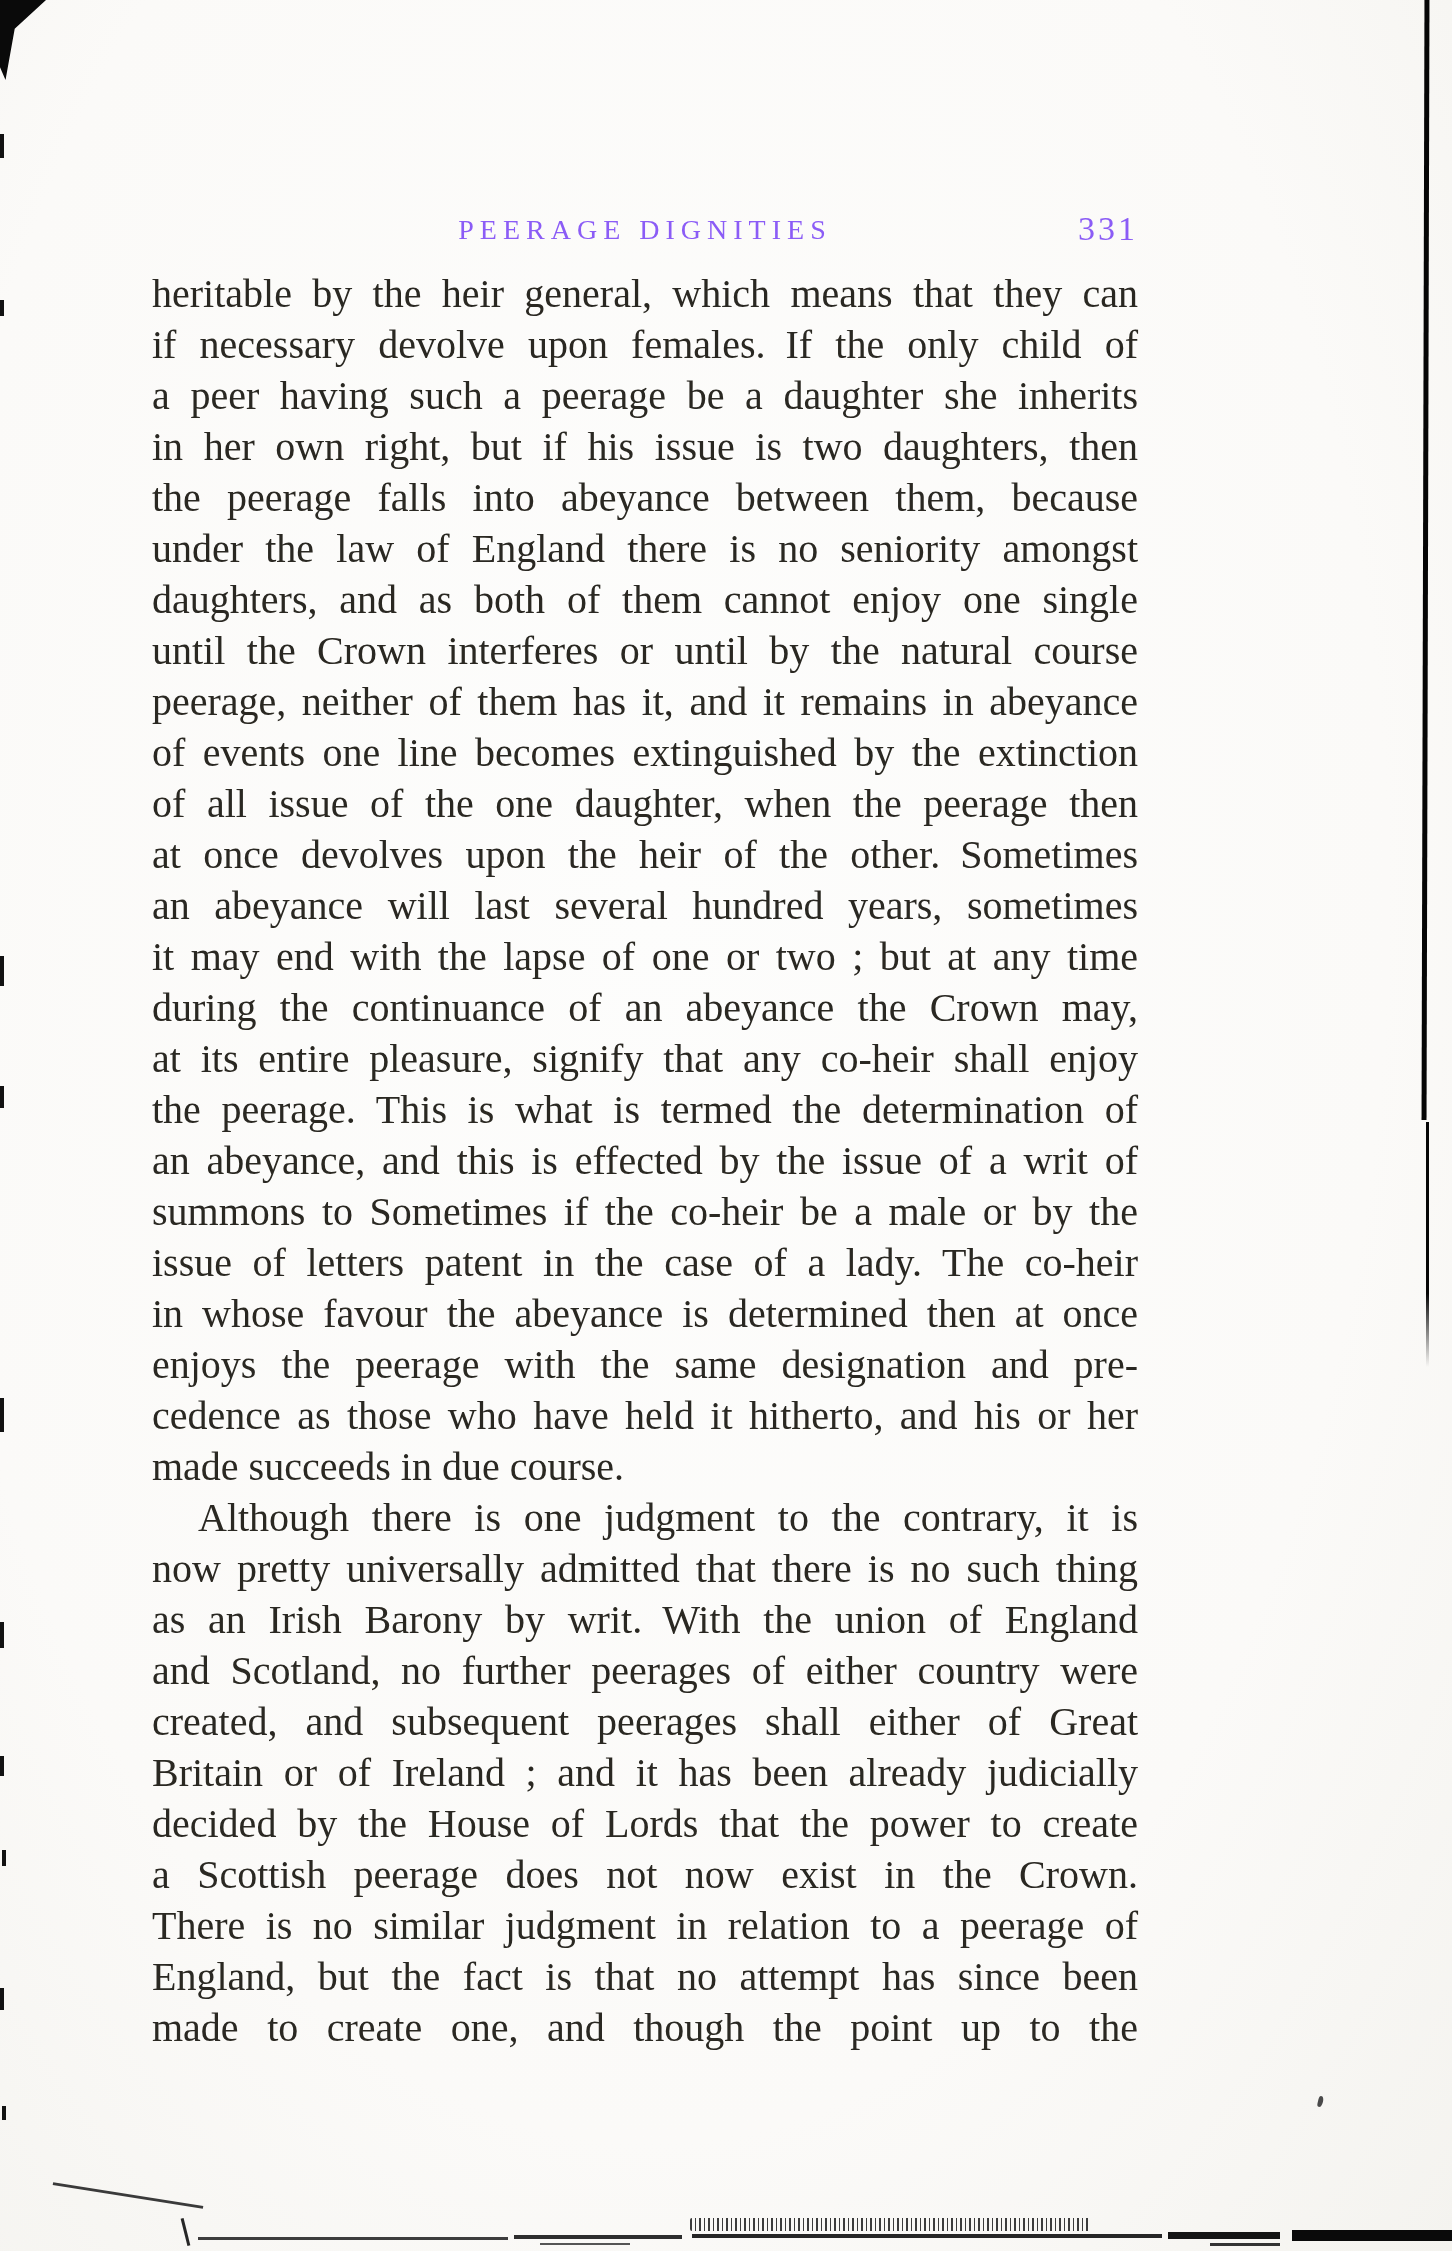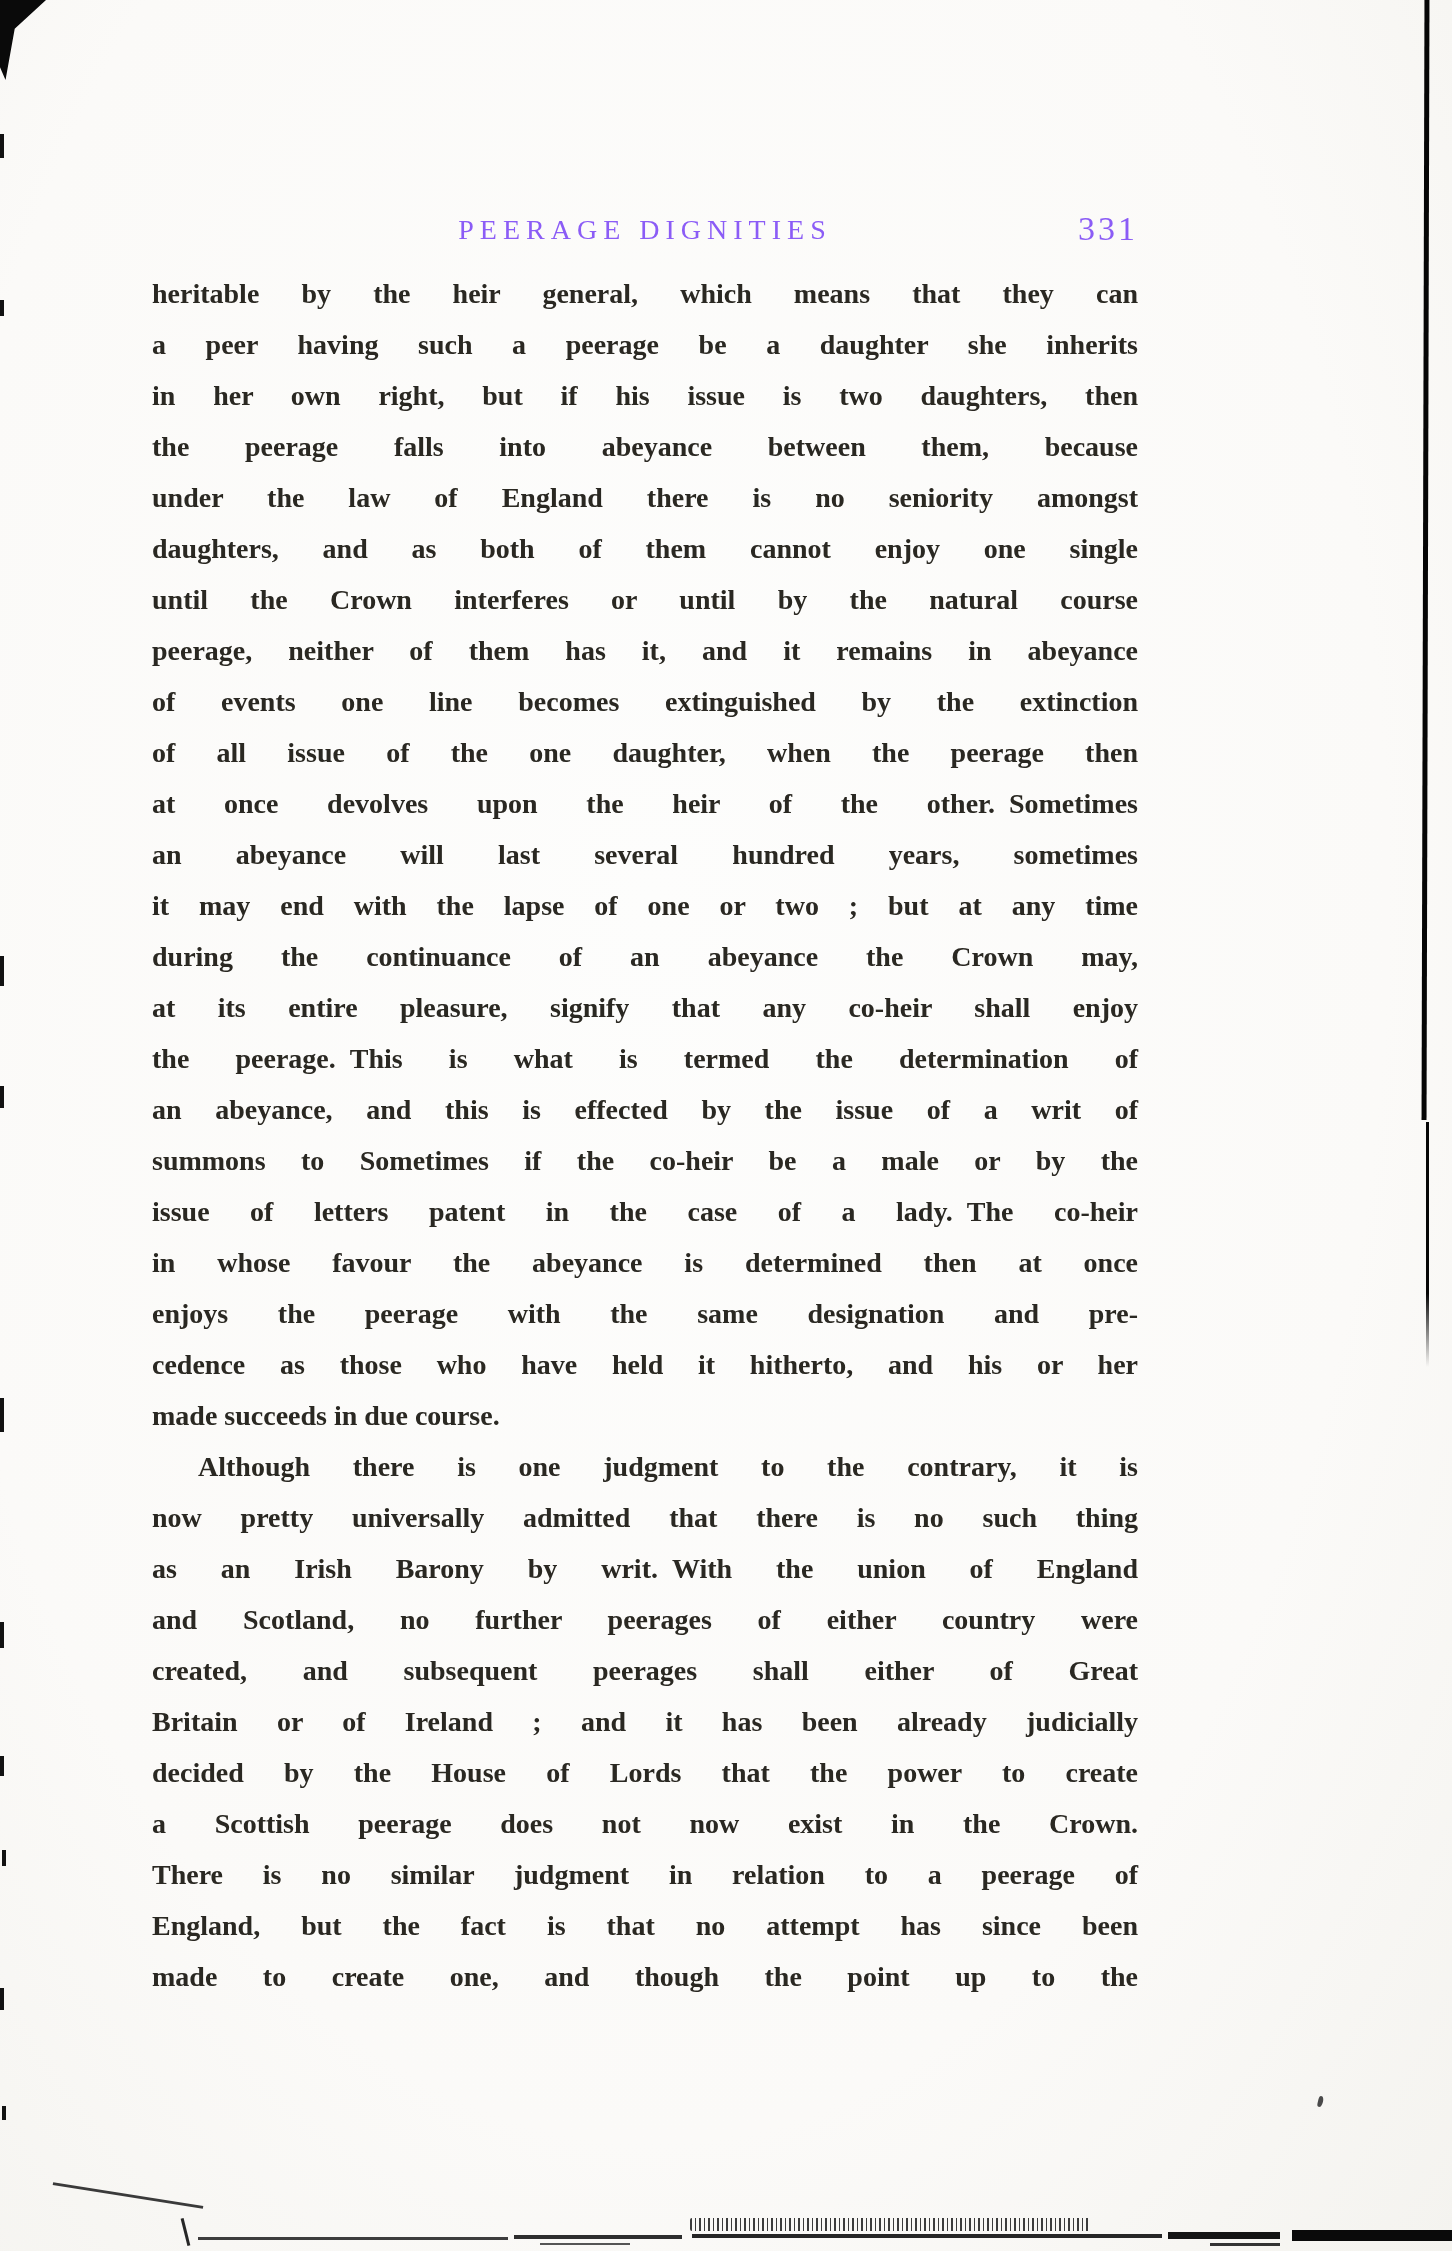--- a/index.html
+++ b/index.html
@@ -37,23 +37,22 @@
   .page-number {
     position: absolute;
     right: 0;
     top: -4px;
     font-size: 34px;
     letter-spacing: 3px;
     font-family: Liberation Serif, serif;
   }
   .body-text {
     margin-top: 8px;
-    font-size: 28px;
+    font-size: 40px;
     line-height: 51px;
-    font-weight: bold;
   }
   .line {
     text-align: justify;
     text-align-last: justify;
   }
   .line.para-end { text-align-last: left; }
   .line.indent { padding-left: 46px; }
 
   
   .artifact { position: absolute; pointer-events: none; }
@@ -109,20 +108,21 @@
 </head>
 <body>
 
 <div class="content">
   <div class="running-header">
     <span class="header-title">PEERAGE DIGNITIES</span>
     <span class="page-number">331</span>
   </div>
   <div class="body-text">
       <div class="line">heritable by the heir general, which means that they can</div>
+      <div class="line">if necessary devolve upon females. If the only child of</div>
       <div class="line">a peer having such a peerage be a daughter she inherits</div>
       <div class="line">in her own right, but if his issue is two daughters, then</div>
       <div class="line">the peerage falls into abeyance between them, because</div>
       <div class="line">under the law of England there is no seniority amongst</div>
       <div class="line">daughters, and as both of them cannot enjoy one single</div>
       <div class="line">until the Crown interferes or until by the natural course</div>
       <div class="line">peerage, neither of them has it, and it remains in abeyance</div>
       <div class="line">of events one line becomes extinguished by the extinction</div>
       <div class="line">of all issue of the one daughter, when the peerage then</div>
       <div class="line">at once devolves upon the heir of the other. Sometimes</div>

